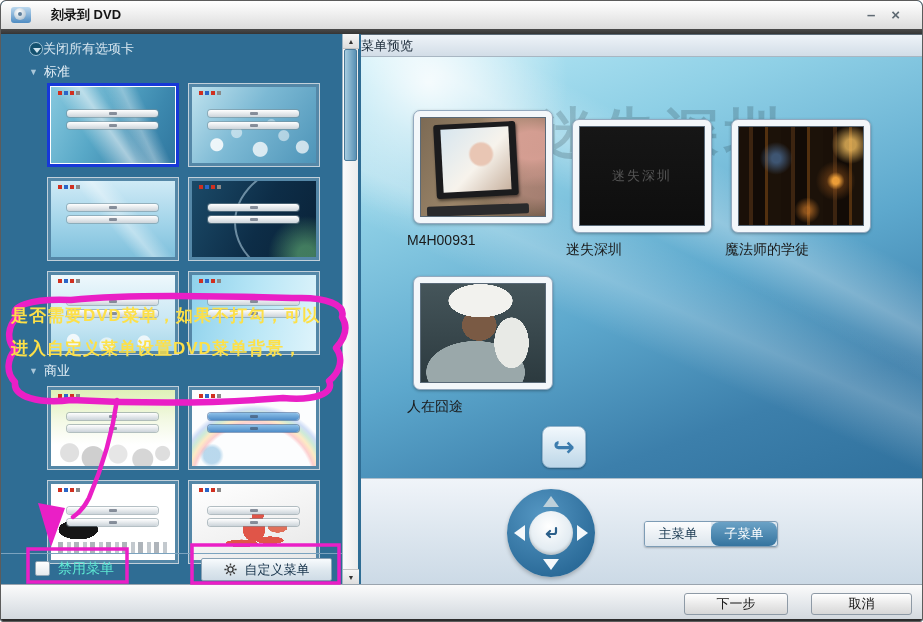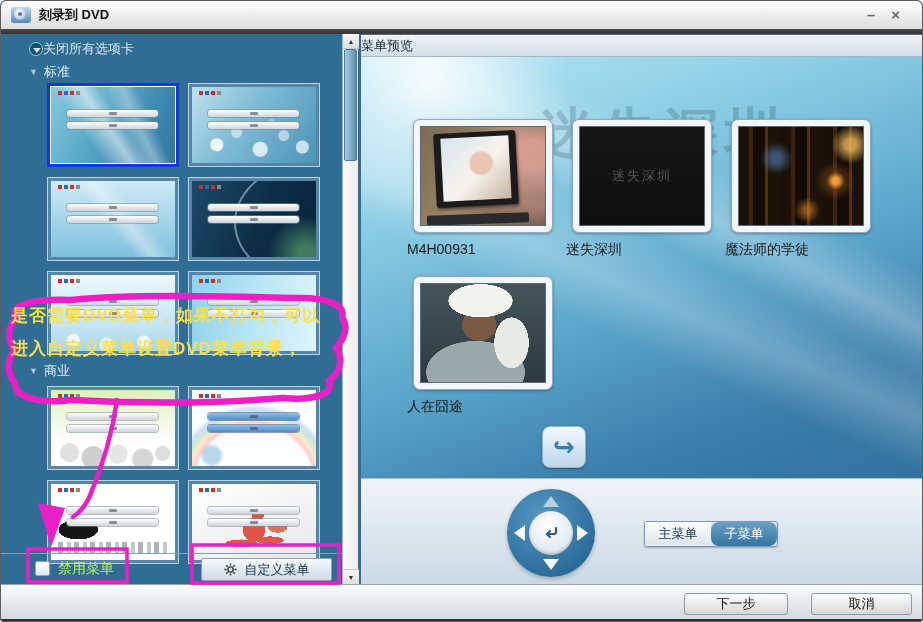--- a/index.html
+++ b/index.html
@@ -1,20 +1,20 @@
 <!DOCTYPE html>
 <html><head>
 <meta charset="utf-8">
 <style>
   html,body{margin:0;padding:0;background:#ffffff;font-family:"Liberation Sans","DejaVu Sans",sans-serif;}
   *{box-sizing:border-box;}
   .window{position:relative;width:923px;height:622px;border:1px solid #5c5c5c;border-radius:6px 6px 3px 3px;overflow:hidden;background:#2f6d94;}
 
   
-  .titlebar{position:absolute;top:0;left:0;width:100%;height:28px;background:linear-gradient(#ffffff,#ececec 55%,#dcdcdc);border-radius:5px 5px 0 0;display:flex;align-items:center;padding:0 10px;gap:8px;}
+  .titlebar{position:absolute;top:0;left:0;width:100%;height:28px;background:linear-gradient(#ffffff,#ececec 55%,#dcdcdc);border-radius:5px 5px 0 0;display:flex;align-items:center;padding:0 10px;gap:20px;}
   .title-strip{position:absolute;top:28px;left:0;width:100%;height:5px;background:linear-gradient(#4a4a4a,#353535);}
   .app-icon{width:20px;height:16px;position:relative;background:linear-gradient(#bcd8ee,#4f8cc2);border-radius:3px;}
   .app-icon::before{content:"";position:absolute;left:3px;top:1px;width:12px;height:12px;border-radius:50%;background:radial-gradient(circle at 40% 35%,#ffffff,#c3d2dd 60%,#93a7b5);}
   .app-icon::after{content:"";position:absolute;left:7px;top:5px;width:4px;height:4px;border-radius:50%;background:#5e7e9a;}
   .win-title{font-size:13px;font-weight:bold;color:#141414;}
   .win-btns{margin-left:auto;display:flex;gap:16px;padding-right:12px;}
   .win-btn{font-size:15px;font-weight:bold;color:#5f6a73;cursor:pointer;line-height:18px;}
 
   
   .body{position:absolute;top:33px;left:0;width:100%;height:550px;background:#2f6d94;}
@@ -50,21 +50,21 @@
   .timg[data-variant="greenblocks"]{background:linear-gradient(#dff0b8 0%,#f3f9e4 40%,#ffffff 72%);}
   .timg[data-variant="greenblocks"]::after{content:"";position:absolute;left:0;bottom:0;width:100%;height:46%;background:radial-gradient(circle at 15% 62%,#e0e0e0 0 9px,transparent 10px),radial-gradient(circle at 34% 76%,#cfcfcf 0 11px,transparent 12px),radial-gradient(circle at 54% 66%,#e6e6e6 0 9px,transparent 10px),radial-gradient(circle at 74% 80%,#d6d6d6 0 10px,transparent 11px),radial-gradient(circle at 90% 64%,#dedede 0 7px,transparent 8px);}
   .timg[data-variant="rainbow"]{background:radial-gradient(circle at 50% 125%,transparent 52%,rgba(255,120,120,.35) 55%,rgba(255,200,90,.35) 59%,rgba(120,200,140,.35) 63%,rgba(120,160,230,.35) 67%,transparent 71%),radial-gradient(circle at 16% 86%,rgba(120,180,220,.5) 0 8px,transparent 12px),#fcfdfe;}
   .timg[data-variant="rainbow"] .bar{background:linear-gradient(#8cc0e8,#4f8cc8);box-shadow:0 0 0 1px rgba(60,100,150,.6);}
   .timg[data-variant="city"]{background:radial-gradient(ellipse 16% 13% at 22% 60%,#161616 0 99%,transparent 100%),#ffffff;}
   .timg[data-variant="city"]::after{content:"";position:absolute;left:6%;bottom:8%;width:88%;height:16%;background:repeating-linear-gradient(90deg,#aeb4ba 0 5px,transparent 5px 9px,#c3c9ce 9px 13px,transparent 13px 16px);}
   .timg[data-variant="redrunner"]{background:radial-gradient(circle 6px at 53% 42%,#e05548 0 99%,transparent 100%),radial-gradient(ellipse 9% 16% at 50% 60%,#e05548 0 99%,transparent 100%),radial-gradient(ellipse 13% 5% at 40% 78%,#e05548 0 99%,transparent 100%),radial-gradient(ellipse 11% 5% at 63% 74%,#e05548 0 99%,transparent 100%),radial-gradient(ellipse 8% 7% at 69% 57%,#e0705a 0 99%,transparent 100%),linear-gradient(160deg,#ffffff 0%,#f1f1f1 60%,#e7e7e7 100%);}
 
   .left-bottom-bar{position:absolute;left:0;top:519px;width:341px;height:31px;background:linear-gradient(#5d88a5 0%,#2d6档 0%,#38749a 30%,#1f5a80 100%);border-top:1px solid #7ba3bf;z-index:5;}
   .chk{position:absolute;left:34px;top:7px;width:15px;height:15px;background:linear-gradient(#ffffff,#e4e9ed);border:1px solid #8fa5b5;border-radius:2px;cursor:pointer;}
-  .chk-label{position:absolute;left:57px;top:6px;color:#bef264;font-size:14px;}
+  .chk-label{position:absolute;left:57px;top:6px;color:#5eead4;font-size:14px;}
   .customize-btn{position:absolute;left:200px;top:4px;width:131px;height:23px;background:linear-gradient(#f8fbfd,#dde7ee 55%,#cfdce6);border:1px solid #89a1b4;border-radius:2px;display:flex;align-items:center;justify-content:center;gap:8px;font-size:13px;color:#15324a;cursor:pointer;}
 
   
   .scrollbar{position:absolute;left:341px;top:0;width:16px;height:550px;background:linear-gradient(90deg,#fbfbfb,#ececec);border-left:1px solid #9fb4c2;}
   .sb-btn{position:absolute;left:0;width:16px;height:15px;background:linear-gradient(#f6f6f6,#dedede);display:flex;align-items:center;justify-content:center;font-size:7px;color:#333;cursor:pointer;}
   .sb-up{top:0;border-bottom:1px solid #c4c4c4;} .sb-down{bottom:0;border-top:1px solid #c4c4c4;}
   .sb-thumb{position:absolute;left:1px;top:15px;width:13px;height:112px;border-radius:2px;border:1px solid #4a7a9a;background:linear-gradient(90deg,#a6cce0,#5890b4);cursor:pointer;}
 
   
   .right-panel{position:absolute;left:360px;top:0;width:563px;height:550px;}
@@ -242,21 +242,21 @@
       <div class="sb-thumb"></div>
       <div class="sb-btn sb-down">▼</div>
     </div>
 
     <div class="right-panel">
       <div class="preview-header">菜单预览</div>
 
       <div class="preview">
         <div class="wm">迷失深圳</div>
 
-        <div class="video-item" style="left:52px;top:62px;">
+        <div class="video-item" style="left:52px;top:53px;">
           <div class="vframe">
             <div class="vimg" data-variant="laptop">
               <div class="lap-screen">
                 <div class="lap-display"></div>
               </div>
               <div class="lap-base"></div>
             </div>
           </div>
           <div class="vlabel">M4H00931</div>
         </div>

